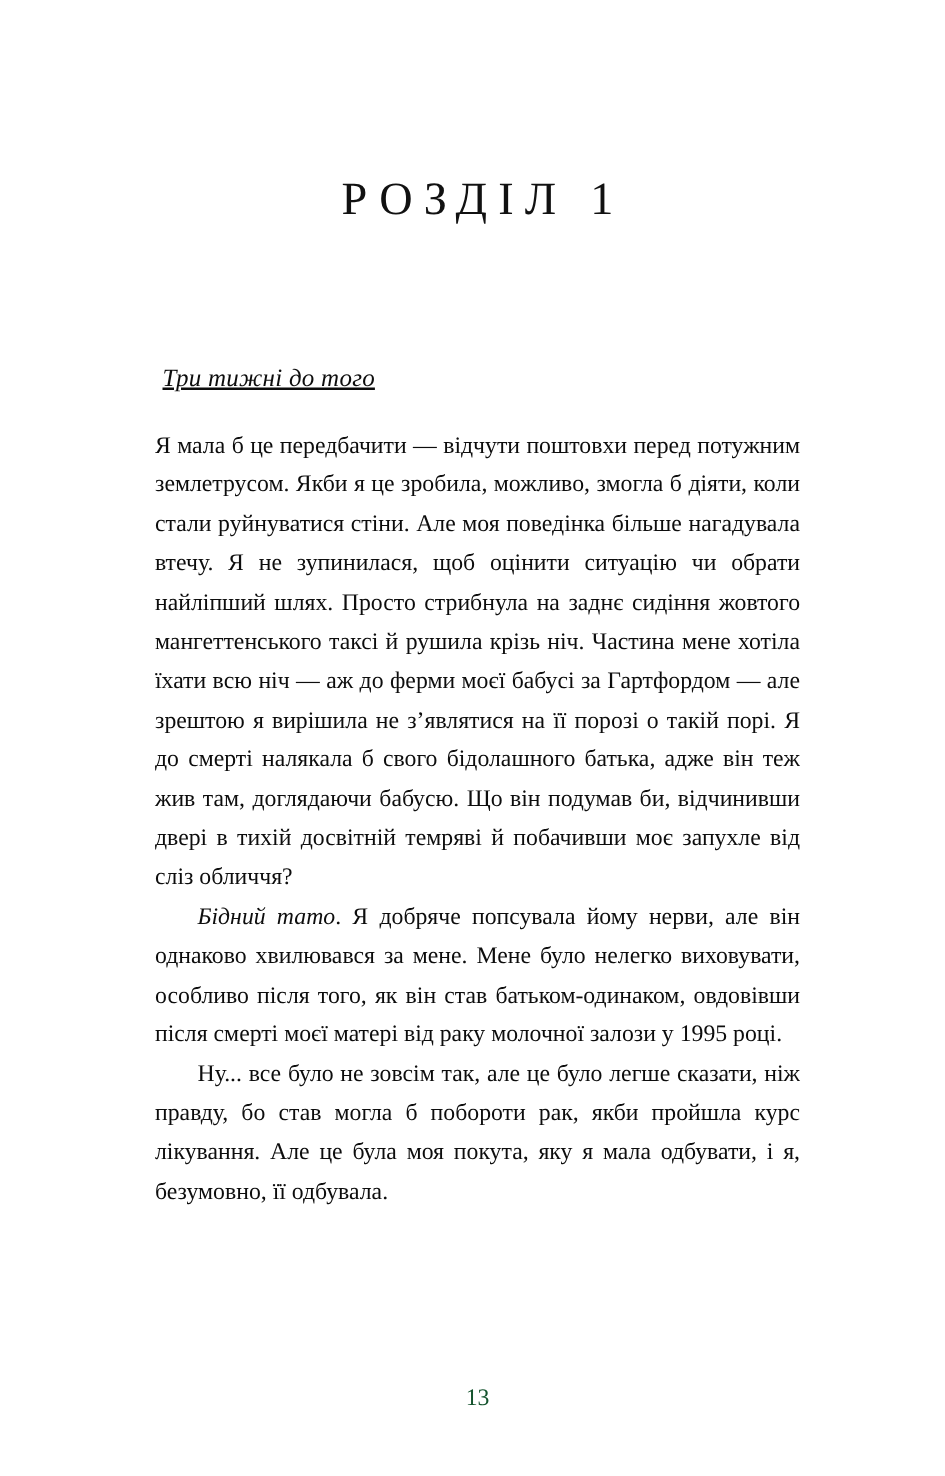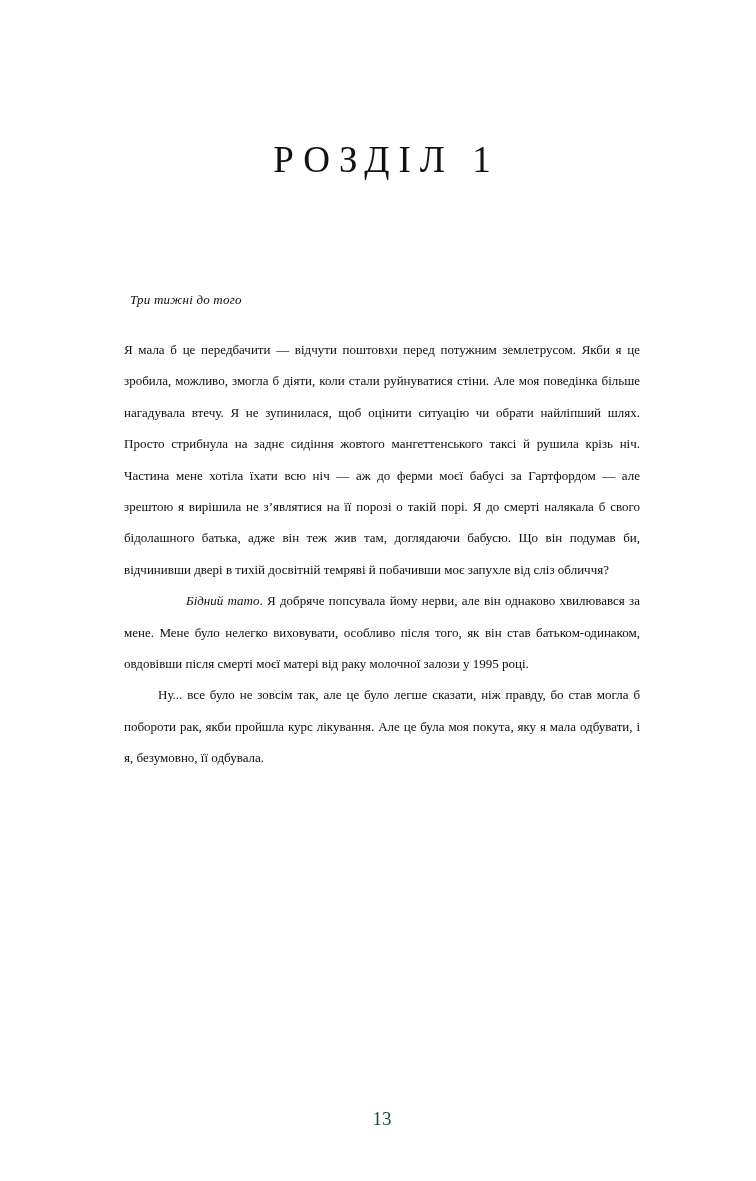--- a/index.html
+++ b/index.html
@@ -29,47 +29,47 @@
     font-size: 37px;
     letter-spacing: 9px;
     font-weight: normal;
     margin: 0;
     padding-top: 138px;
     text-indent: 9px;
     color: #111111;
   }
   .scene-label {
     font-style: italic;
-    font-size: 13px;
+    font-size: 20px;
     margin: 0;
     padding-top: 111px;
     padding-left: 6px;
     letter-spacing: 0.2px;
+    text-decoration: underline;
   }
   .body-text {
-    font-size: 13px;
+    font-size: 19px;
     line-height: 31.4px;
     text-align: justify;
     margin: 0;
     padding-top: 26px;
     hyphens: manual;
     -webkit-hyphens: manual;
   }
   .body-text p {
     margin: 0;
   }
   .body-text p.first {
     text-indent: 0;
   }
   .body-text p.indent {
     text-indent: 34px;
   }
   .body-text em {
     font-style: italic;
-    margin-left: 28px;
   }
   .folio {
     position: absolute;
     left: 0;
     right: 0;
     top: 1108px;
     text-align: center;
     font-size: 19px;
     color: #14532d;
   }

